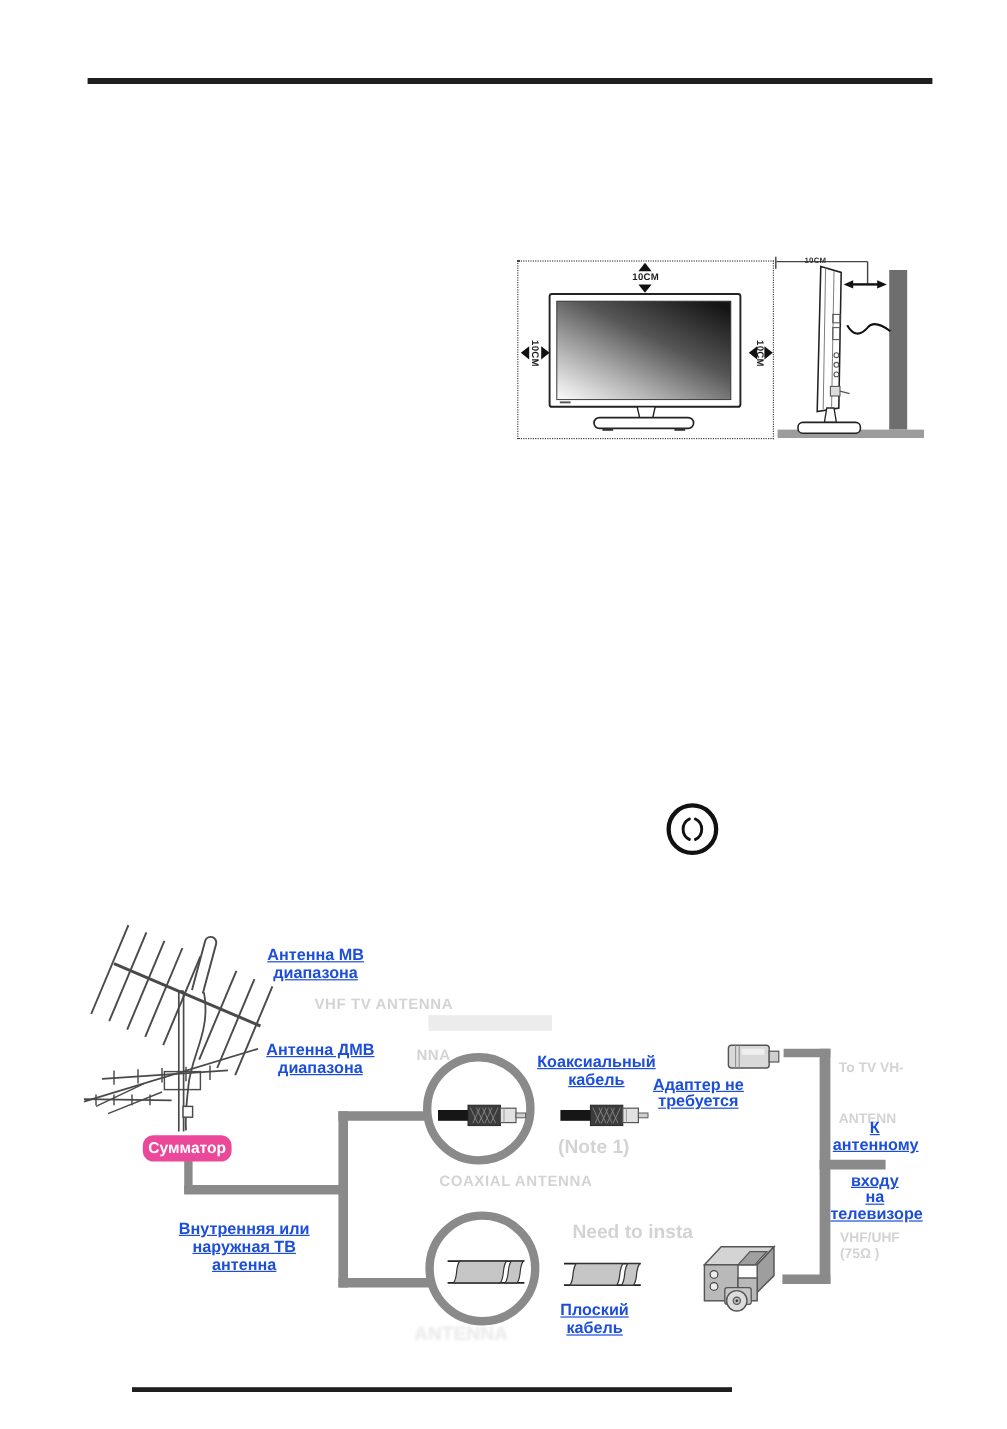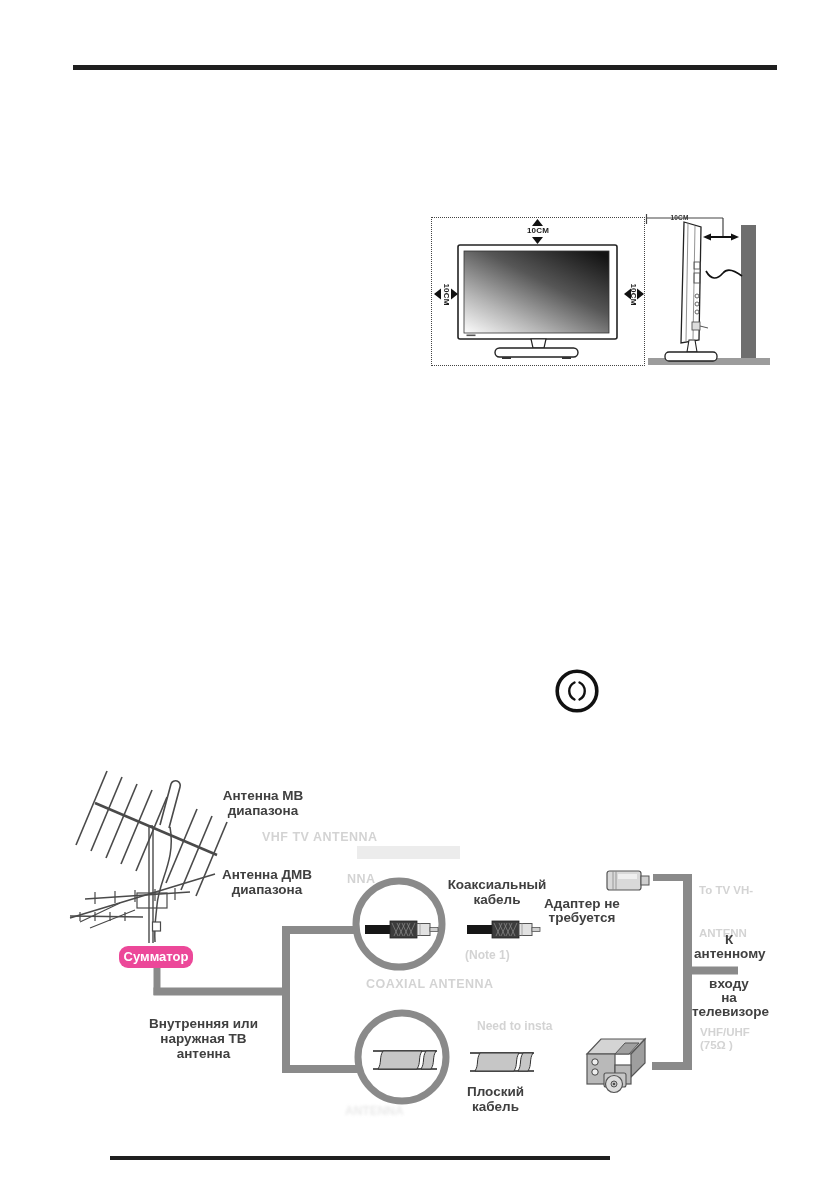--- a/index.html
+++ b/index.html
@@ -10,28 +10,28 @@
   .rule.bottom{left:110px;top:1156px;width:500px;height:4px;}
   .dashed-box{position:absolute;left:431px;top:217px;width:212px;height:147px;
               border:1px dotted #444;}
   .fig-svg{position:absolute;left:431px;top:210px;}
   .pow-svg{position:absolute;left:552px;top:666px;}
   .ant-svg{position:absolute;left:60px;top:770px;}
   .cm{position:absolute;font-weight:bold;color:#1c1c1c;text-align:center;
       font-size:8px;line-height:9px;letter-spacing:.2px;}
   .cm.vert{transform:rotate(90deg);transform-origin:center;}
   .cm.tiny{font-size:6.5px;line-height:7px;color:#333;}
-  .label{position:absolute;font-weight:bold;color:#404040;text-align:center;
-         font-size:13.5px;line-height:15px;}
+  .label{position:absolute;font-weight:bold;color:#1d4ed8;text-align:center;
+         font-size:13.5px;line-height:15px;text-decoration:underline;}
   .label.tight{line-height:14px;}
   .combiner{position:absolute;left:119px;top:946px;width:74px;height:22px;
             background:#ec4899;border-radius:9px;color:#fff;font-size:13px;
             line-height:22px;text-align:center;font-weight:bold;}
   .ghost{position:absolute;color:#c9c9c9;font-weight:bold;filter:blur(.6px);
-         opacity:.8;white-space:nowrap;font-size:12px;}
+         opacity:.8;white-space:nowrap;font-size:16px;}
   .ghost.big{font-size:12.5px;letter-spacing:.5px;margin-left:34px;}
   .ghost.sm{font-size:11.5px;}
   .ghost-box{position:absolute;background:#ececec;}
   .ghost.faint{opacity:.4;filter:blur(1.4px);}
 </style>
 </head>
 <body>
 
 <div class="page">
 

